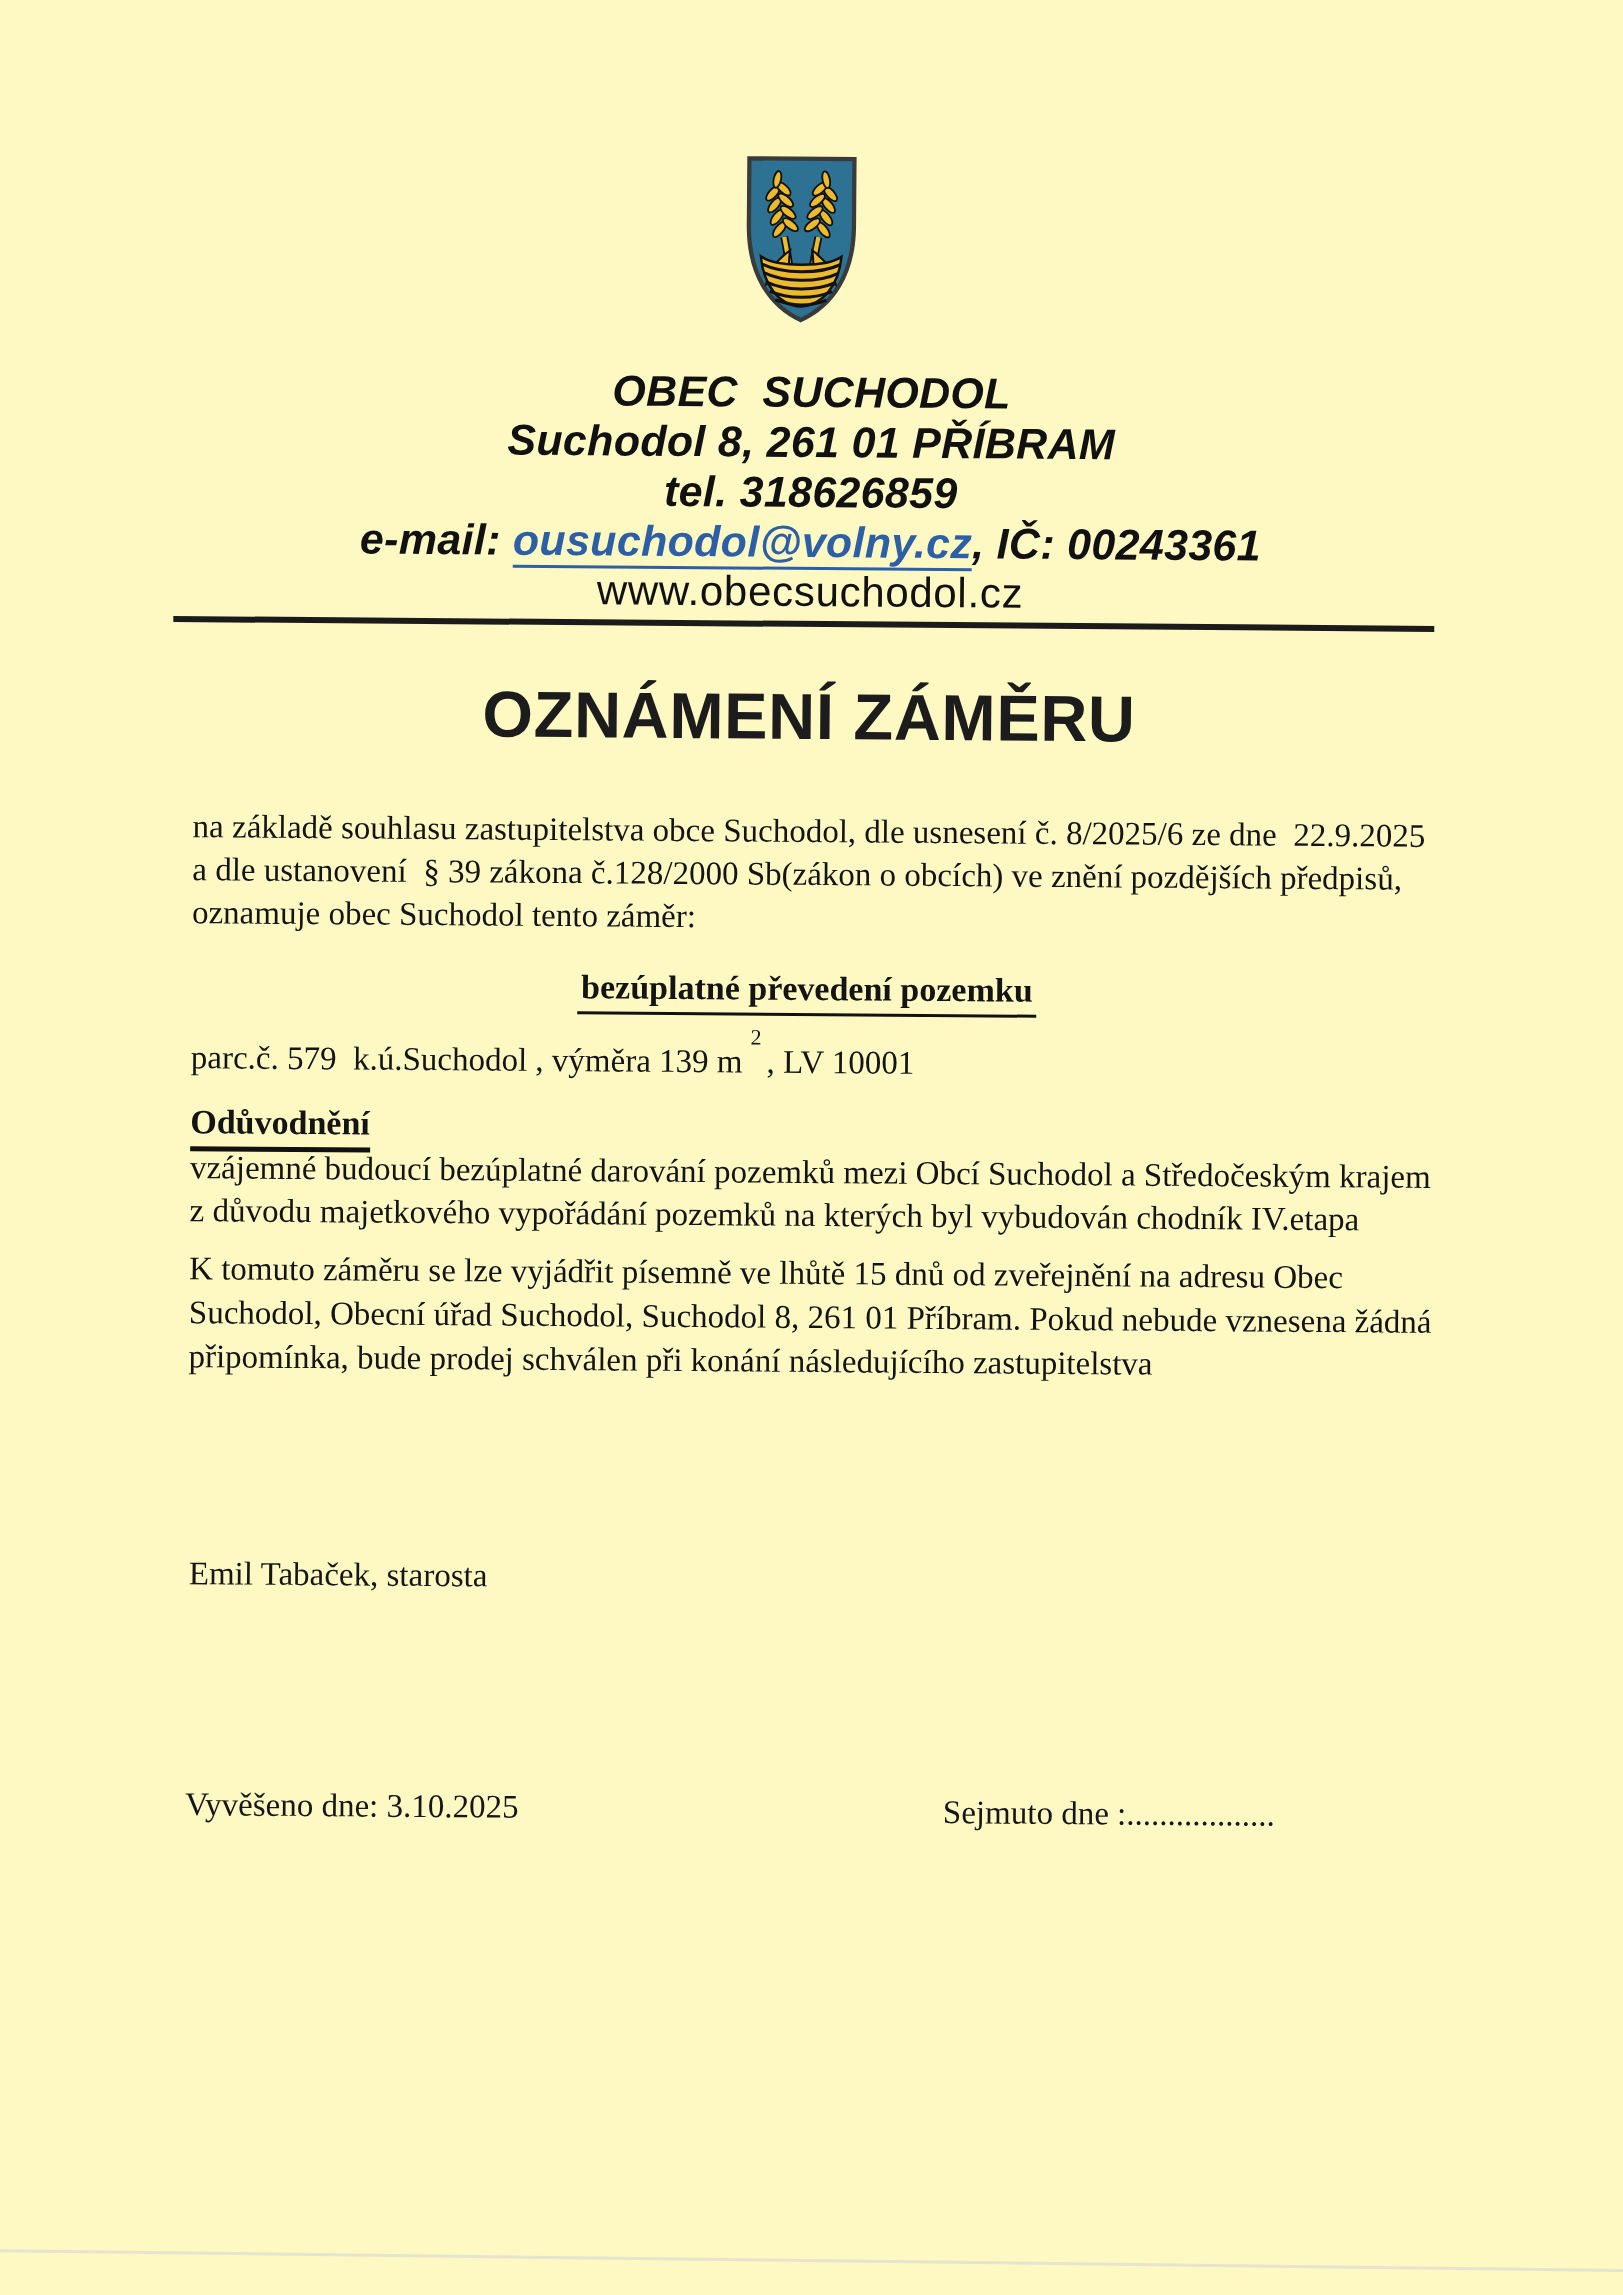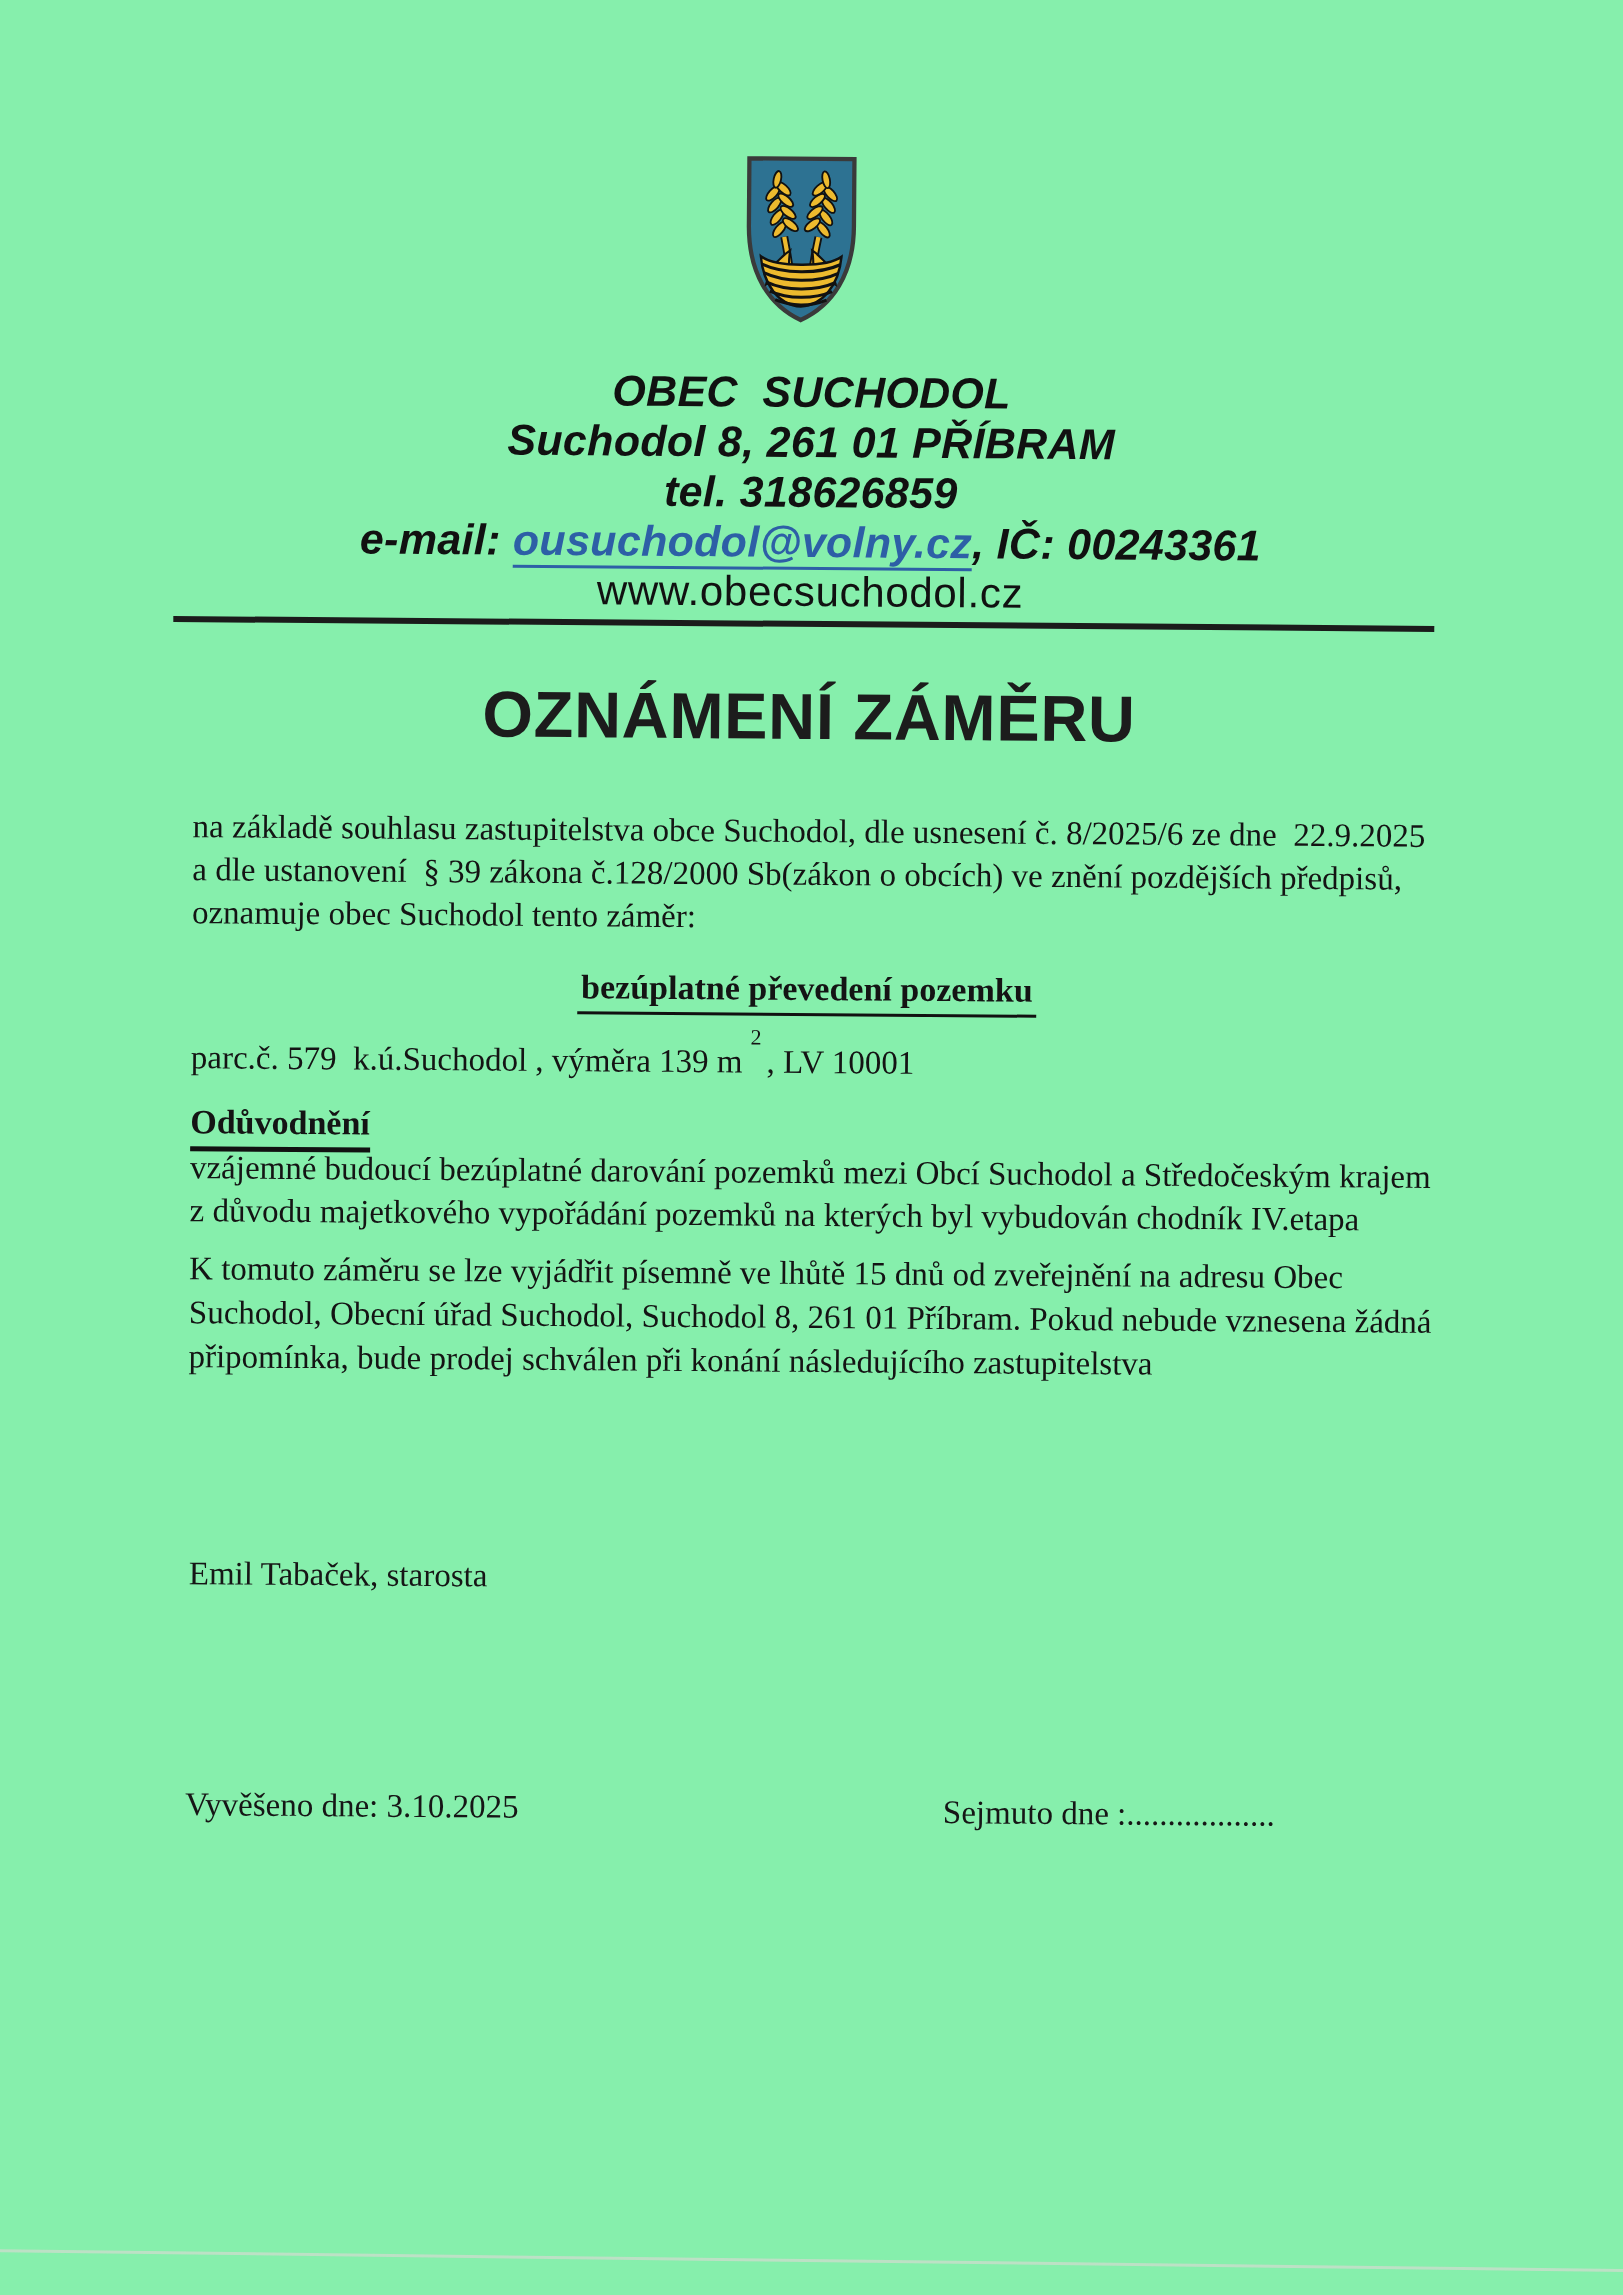--- a/index.html
+++ b/index.html
@@ -1,20 +1,20 @@
 <!DOCTYPE html>
 <html lang="cs" style="font-size:10.5px"><head>
 <meta charset="utf-8">
 <style>
   html, body { margin: 0; padding: 0; background: #ffffff; }
   .page {
     position: relative;
     width: 1623px;
     height: 2295px;
-    background: #86efac;
+    background: #fef9c3;
     overflow: hidden;
     color: #161616;
     font-family: "Liberation Serif", "DejaVu Serif", serif;
   }
   .scan-rotate {
     position: absolute;
     inset: 0;
     transform: rotate(0.45deg);
     transform-origin: 812px 406px;
   }

